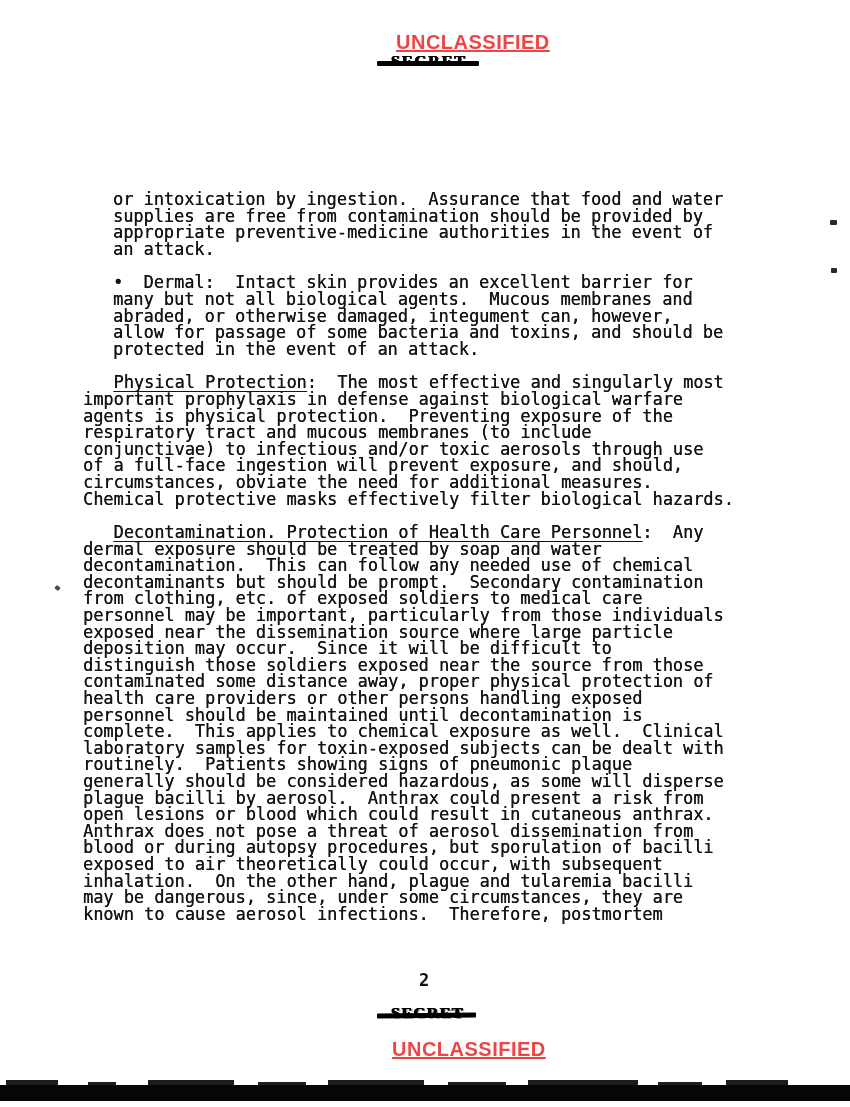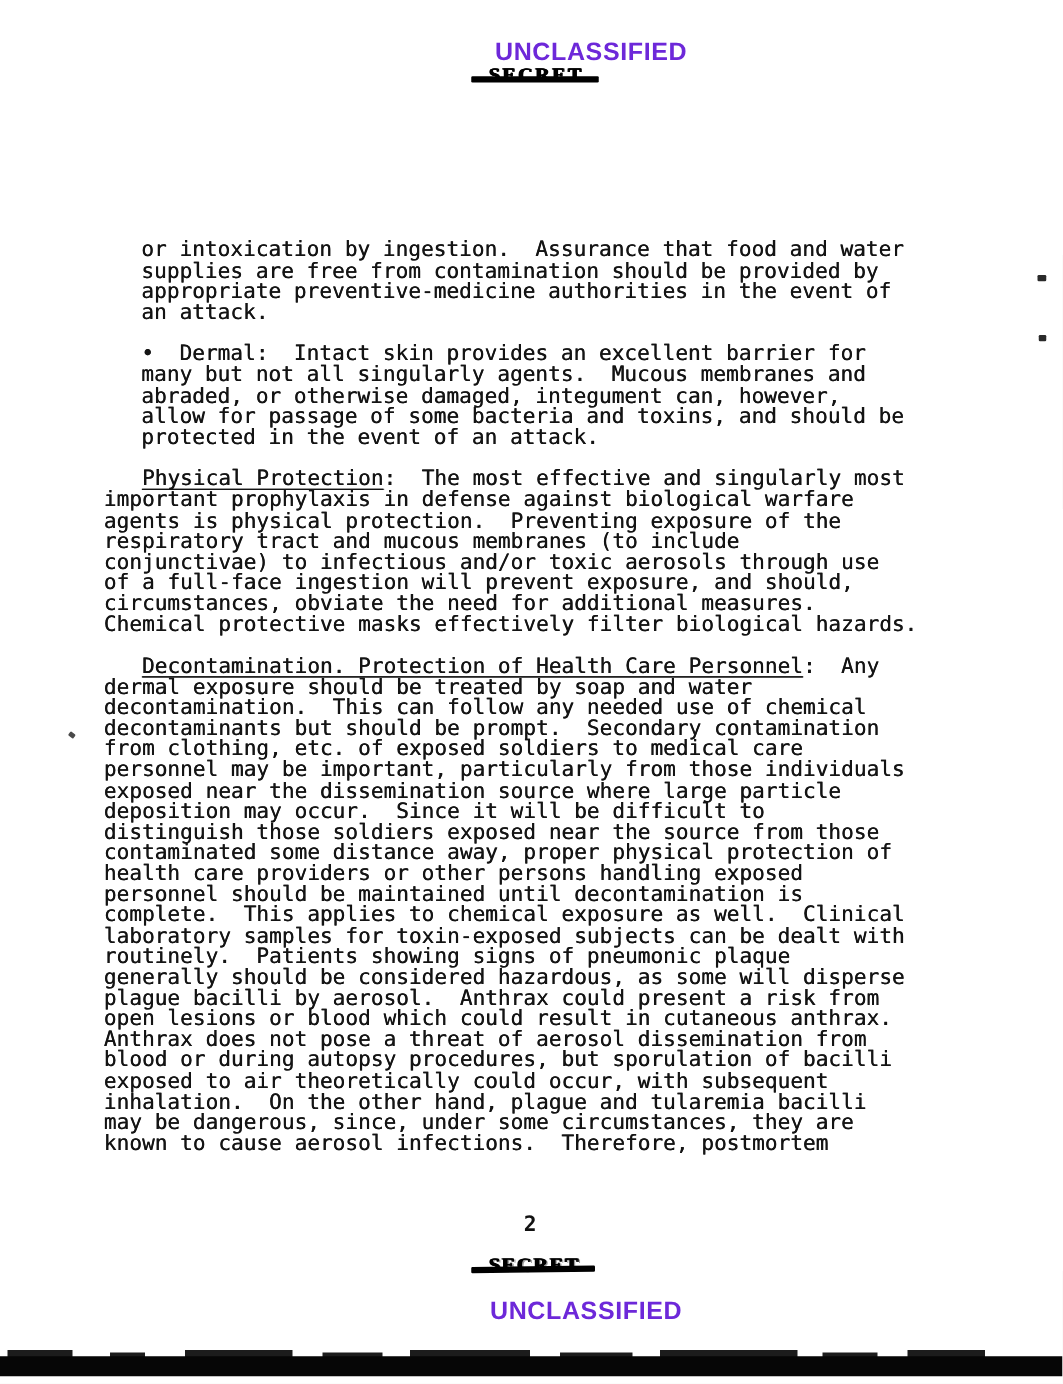--- a/index.html
+++ b/index.html
@@ -15,21 +15,22 @@
     background:#ffffff;
   }
 
   
   .banner {
     position:absolute;
     font-family:"Liberation Sans", sans-serif;
     font-weight:bold;
     font-size:20px;
     letter-spacing:0.5px;
-    color:#6d28d9;
+    color:#ef4444;
+    text-decoration:underline;
   }
   .banner.top    { left:396px; top:31px; }
   .banner.bottom { left:392px; top:1038px; }
 
   
   .secret {
     position:absolute;
     font-family:"Liberation Serif", serif;
     font-weight:bold;
     font-size:16px;
@@ -105,21 +106,21 @@
   <div class="banner top">UNCLASSIFIED</div>
 
   <div class="secret top"><span class="word">SECRET</span><span class="bar"></span></div>
 
   <div class="body">
     <p class="para indented"><span>or intoxication by ingestion.  Assurance that food and water
 supplies are free from contamination should be provided by
 appropriate preventive-medicine authorities in the event of
 an attack.</span></p>
     <p class="para indented"><span>•  </span><span class="b">Dermal:</span><span>  Intact skin provides an excellent barrier for
-many but not all singularly agents.  Mucous membranes and
+many but not all biological agents.  Mucous membranes and
 abraded, or otherwise damaged, integument can, however,
 allow for passage of some bacteria and toxins, and should be
 protected in the event of an attack.</span></p>
     <p class="para"><span>   </span><span class="b u">Physical Protection</span><span class="b">:  </span><span class="b">The most effective and singularly most
 important prophylaxis in defense against biological warfare
 agents is physical protection.</span><span>  Preventing exposure of the
 respiratory tract and mucous membranes (to include
 conjunctivae) to infectious and/or toxic aerosols through use
 of a </span><span class="b">full-face ingestion</span><span> will prevent exposure, and should,
 circumstances, obviate the need for additional measures.

